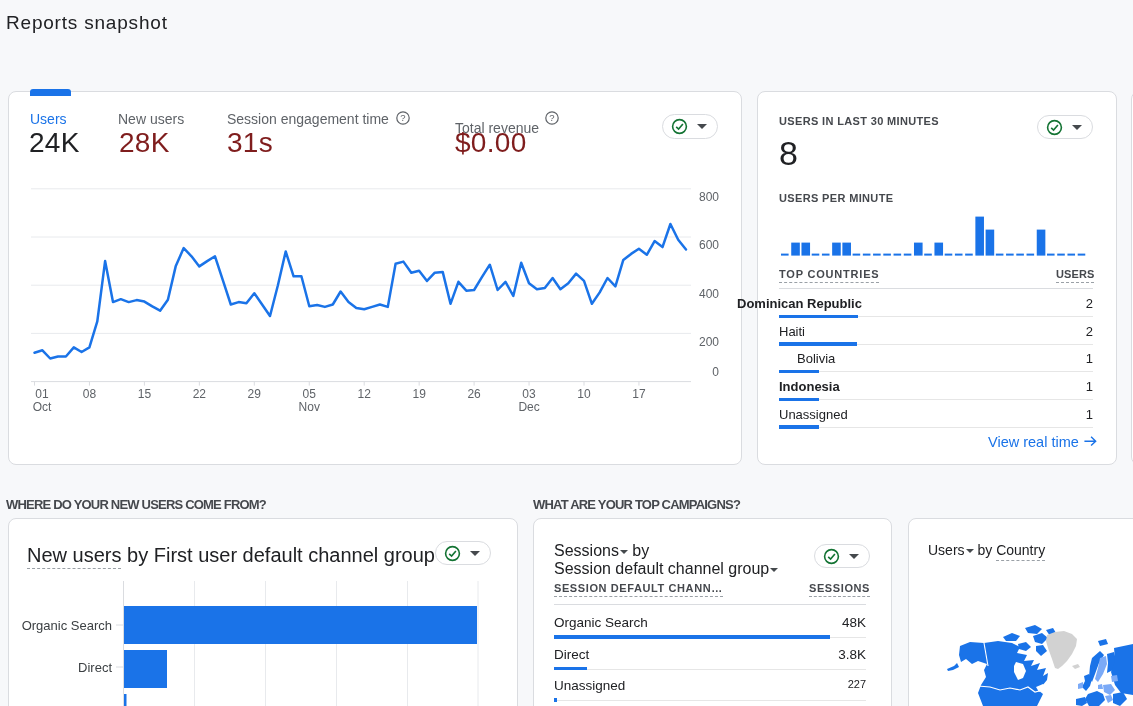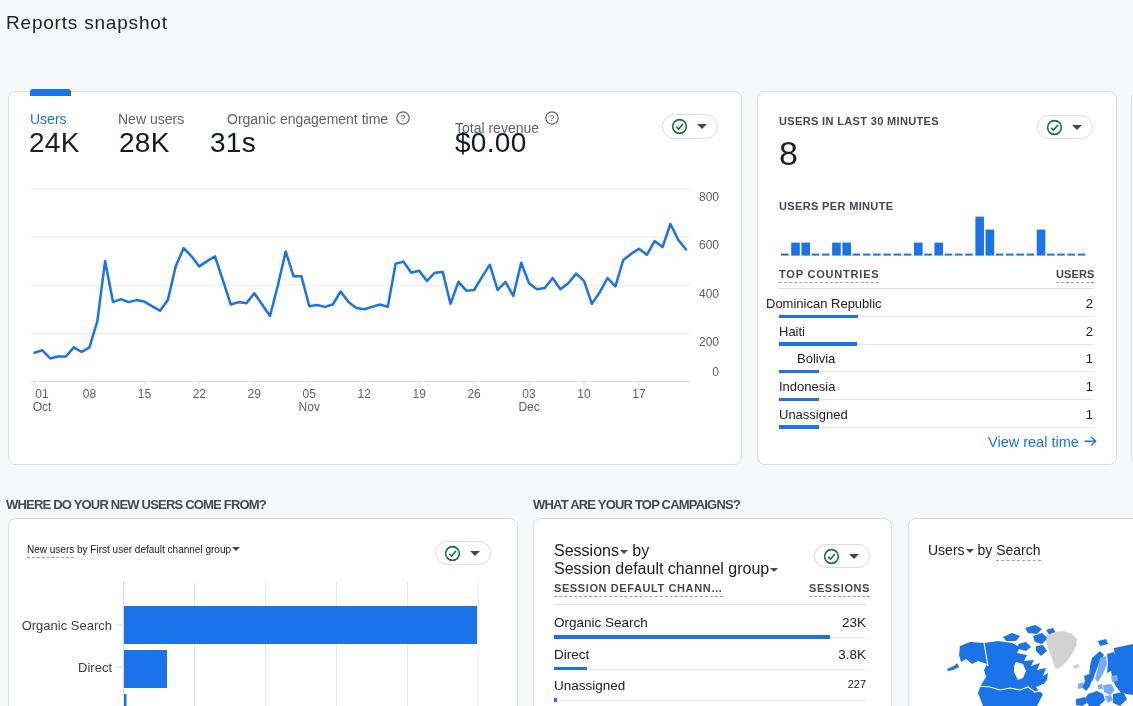--- a/index.html
+++ b/index.html
@@ -11,40 +11,40 @@
     background:#fff; display:flex; align-items:center; }
   .pill svg { margin-left:8px; }
   .caret { width:0; height:0; border-left:5px solid transparent; border-right:5px solid transparent;
     border-top:5px solid #45494d; margin-left:9px; }
   .caret-sm { display:inline-block; width:0; height:0; border-left:4px solid transparent;
     border-right:4px solid transparent; border-top:4px solid #45494d; margin-left:1px; vertical-align:2px; }
   .sechead { position:absolute; font-size:13px; font-weight:700; letter-spacing:-0.8px; color:#45484d; }
   .smallcap { font-size:11px; font-weight:700; letter-spacing:0.35px; color:#45484d; }
   .dashu { border-bottom:1px dashed #9aa0a6; padding-bottom:2px; }
   .mlabel { position:absolute; font-size:14px; color:#5f6368; }
-  .mvalue { position:absolute; font-size:28px; color:#0f172a; letter-spacing:0.3px; }
+  .mvalue { position:absolute; font-size:28px; color:#7f1d1d; letter-spacing:0.3px; }
   .row13 { font-size:13px; color:#202124; }
   .blue { color:#1a73e8; }
 </style>
 </head>
 <body>
 
 <div class="abs" style="left:6px; top:12px; font-size:19px; color:#202124; letter-spacing:0.8px;">Reports snapshot</div>
 
 <div class="card" style="left:8px; top:91px; width:734px; height:374px;"></div>
 <div class="abs" style="left:30px; top:89px; width:41px; height:6.5px; border-radius:3px 3px 0 0; background:#1a73e8;"></div>
 
 <div class="mlabel blue" style="left:30px; top:111px;">Users</div>
 <div class="mvalue" style="left:29px; top:127px; color:#202124;">24K</div>
 
 <div class="mlabel" style="left:118px; top:111px;">New users</div>
 <div class="mvalue" style="left:119px; top:127px;">28K</div>
 
-<div class="mlabel" style="left:227px; top:111px;">Organic engagement time</div>
-<div class="mvalue" style="left:210px; top:127px;">31s</div>
+<div class="mlabel" style="left:227px; top:111px;">Session engagement time</div>
+<div class="mvalue" style="left:227px; top:127px;">31s</div>
 
 <div class="mlabel" style="left:455px; top:120px;">Total revenue</div>
 <div class="mvalue" style="left:455px; top:127px;">$0.00</div>
 
 <svg class="abs" style="left:396px; top:111px;" width="14" height="14" viewBox="0 0 14 14">
   <circle cx="7" cy="7" r="6.2" fill="none" stroke="#5f6368" stroke-width="1.2"></circle>
   <text x="7" y="10.4" font-size="9.5" fill="#5f6368" text-anchor="middle" font-family="Liberation Sans">?</text>
 </svg>
 <svg class="abs" style="left:545px; top:111px;" width="14" height="14" viewBox="0 0 14 14">
   <circle cx="7" cy="7" r="6.2" fill="none" stroke="#5f6368" stroke-width="1.2"></circle>
@@ -99,21 +99,21 @@
       <line x1="630.95" x2="630.95" y1="290.6" y2="294.6" stroke="#dadce0"></line>
       <text x="630.95" y="307" text-anchor="middle" font-size="12" fill="#5f6368">17</text>
       <polyline points="26.5,261.7 34.4,259.3 42.2,267.5 50.0,265.5 57.9,265.5 65.8,256.4 73.6,261.0 81.4,256.4 89.3,230.4 97.1,170.1 105.0,211.1 112.8,208.2 120.7,211.1 128.6,209.1 136.4,210.6 144.3,215.4 152.1,219.7 159.9,208.7 167.8,174.9 175.7,157.1 183.5,165.3 191.3,175.4 199.2,170.1 207.0,165.3 214.9,189.4 222.8,213.5 230.6,211.1 238.4,212.3 246.3,202.2 254.1,213.5 262.0,225.0 269.9,194.2 277.7,160.5 285.6,185.3 293.4,185.3 301.3,215.2 309.1,214.0 316.9,215.9 324.8,213.5 332.6,200.5 340.5,211.1 348.3,217.1 356.2,218.3 364.1,215.9 371.9,213.5 379.8,215.9 387.6,172.8 395.4,170.6 403.3,181.7 411.1,179.7 419.0,189.9 426.8,181.7 434.7,180.9 442.5,212.8 450.4,190.8 458.3,199.7 466.1,199.0 473.9,186.2 481.8,173.7 489.6,199.0 497.5,190.8 505.3,205.0 513.2,171.8 521.0,192.3 528.9,198.3 536.8,196.9 544.6,187.0 552.4,198.3 560.3,192.3 568.1,182.6 576.0,189.9 583.9,212.8 591.7,201.4 599.5,187.0 607.4,195.4 615.3,168.9 623.1,162.9 630.9,157.8 638.8,163.8 646.6,150.1 654.5,156.1 662.4,133.0 670.2,148.7 678.0,158.5" fill="none" stroke="#1a73e8" stroke-width="2.5" stroke-linejoin="round" stroke-linecap="round"></polyline>
     </g>
 </svg>
 
 <div class="card" style="left:757px; top:91px; width:360px; height:374px;"></div>
 
 <div class="abs smallcap" style="left:779px; top:115px;">USERS IN LAST 30 MINUTES</div>
 <div class="abs" style="left:779px; top:134px; font-size:34px; color:#202124;">8</div>
-<div class="abs smallcap" style="left:779px; top:192px;margin-top:8px;">USERS PER MINUTE</div>
+<div class="abs smallcap" style="left:779px; top:192px;">USERS PER MINUTE</div>
 
 <div class="pill" style="left:1037px; top:115px; height:24px;">
   <svg width="17" height="17" viewBox="0 0 17 17">
     <circle cx="8.5" cy="8.5" r="6.9" fill="none" stroke="#137333" stroke-width="1.6"></circle>
     <path d="M5.2 8.8 L7.6 11.1 L11.9 6" fill="none" stroke="#137333" stroke-width="1.6"></path>
   </svg>
   <div class="caret"></div>
 </div>
 
 <svg class="abs" style="left:779px; top:210px;" width="312" height="48" viewBox="0 0 312 48" id="minutebars">
@@ -147,54 +147,54 @@
     <rect x="278.21000000000004" y="43.6" width="7.6" height="2" fill="#1a73e8"></rect>
     <rect x="288.44" y="43.6" width="7.6" height="2" fill="#1a73e8"></rect>
     <rect x="298.67" y="43.6" width="7.6" height="2" fill="#1a73e8"></rect>
   </svg>
 
 <div class="abs smallcap dashu" style="left:779px; top:268px; letter-spacing:0.8px;">TOP COUNTRIES</div>
 <div class="abs smallcap dashu" style="left:1056px; top:268px; letter-spacing:0.1px;">USERS</div>
 <div class="abs" style="left:779px; top:288px; width:314px; border-top:1px solid #dadce0;"></div>
 
 <div id="rt-rows">
-    <div class="abs row13" style="left: 766px; top: 296px;">Dominican Republic</div>
+    <div class="abs row13" style="left: 737px; top: 296px; font-weight: bold;">Dominican Republic</div>
     <div class="abs row13" style="left: 1043px; top: 296px; width: 50px; text-align: right;">2</div>
     <div class="abs" style="left: 779px; top: 316px; width: 314px; border-top: 1px solid rgb(230, 230, 230);"></div>
     <div class="abs" style="left: 779px; top: 314.5px; width: 79px; height: 3.5px; background: rgb(26, 115, 232);"></div>
     <div class="abs row13" style="left: 779px; top: 323.7px;">Haiti</div>
     <div class="abs row13" style="left: 1043px; top: 323.7px; width: 50px; text-align: right;">2</div>
     <div class="abs" style="left: 779px; top: 343.7px; width: 314px; border-top: 1px solid rgb(230, 230, 230);"></div>
     <div class="abs" style="left: 779px; top: 342.2px; width: 78px; height: 3.5px; background: rgb(26, 115, 232);"></div>
     <div class="abs row13" style="left: 779px; top: 351.4px; margin-left: 18px;">Bolivia</div>
     <div class="abs row13" style="left: 1043px; top: 351.4px; width: 50px; text-align: right;">1</div>
     <div class="abs" style="left: 779px; top: 371.4px; width: 314px; border-top: 1px solid rgb(230, 230, 230);"></div>
     <div class="abs" style="left: 779px; top: 369.9px; width: 40px; height: 3.5px; background: rgb(26, 115, 232);"></div>
-    <div class="abs row13" style="left: 779px; top: 379.1px;">Indonesia</div>
+    <div class="abs row13" style="left: 779px; top: 379.1px; font-weight: bold;">Indonesia</div>
     <div class="abs row13" style="left: 1043px; top: 379.1px; width: 50px; text-align: right;">1</div>
     <div class="abs" style="left: 779px; top: 399.1px; width: 314px; border-top: 1px solid rgb(230, 230, 230);"></div>
     <div class="abs" style="left: 779px; top: 397.6px; width: 40px; height: 3.5px; background: rgb(26, 115, 232);"></div>
     <div class="abs row13" style="left: 779px; top: 406.8px;">Unassigned</div>
     <div class="abs row13" style="left: 1043px; top: 406.8px; width: 50px; text-align: right;">1</div>
     <div class="abs" style="left: 779px; top: 426.8px; width: 314px; border-top: 1px solid rgb(230, 230, 230);"></div>
     <div class="abs" style="left: 779px; top: 425.3px; width: 40px; height: 3.5px; background: rgb(26, 115, 232);"></div>
   </div>
 
 <div class="abs" style="left:988px; top:434px; font-size:14.5px; color:#1a73e8;">View real time</div>
 <svg class="abs" style="left:1084px; top:436px;" width="15" height="12" viewBox="0 0 18 14">
   <path d="M0.5 6 H14 M8.5 0.8 L14 6 L8.5 11.2" fill="none" stroke="#1a73e8" stroke-width="1.7"></path>
 </svg>
 
 <div class="card" style="left:1131px; top:91px; width:40px; height:374px;"></div>
 
 <div class="sechead" style="left:6px; top:497px;">WHERE DO YOUR NEW USERS COME FROM?</div>
 <div class="sechead" style="left:533px; top:497px;">WHAT ARE YOUR TOP CAMPAIGNS?</div>
 
 <div class="card" style="left:8px; top:518px; width:510px; height:250px;"></div>
-<div class="abs" style="left:27px; top:544px; font-size:10px; color:#202124;"><span class="dashu">New users</span> by First user default channel group<span class="caret-sm"></span></div>
+<div class="abs" style="left:27px; top:544px; font-size:20px; color:#202124;"><span class="dashu">New users</span> by First user default channel group<span class="caret-sm"></span></div>
 <div class="pill" style="left:435px; top:541px; height:24px;">
   <svg width="17" height="17" viewBox="0 0 17 17">
     <circle cx="8.5" cy="8.5" r="6.9" fill="none" stroke="#137333" stroke-width="1.6"></circle>
     <path d="M5.2 8.8 L7.6 11.1 L11.9 6" fill="none" stroke="#137333" stroke-width="1.6"></path>
   </svg>
   <div class="caret"></div>
 </div>
 <svg class="abs" style="left:8px; top:518px;" width="510" height="188" viewBox="0 0 510 188" id="barchart">
     <line x1="115.5" x2="115.5" y1="63" y2="188" stroke="#dadce0"></line>
     <line x1="186.5" x2="186.5" y1="63" y2="188" stroke="#e8eaed"></line>
@@ -218,35 +218,35 @@
     <circle cx="8.5" cy="8.5" r="6.9" fill="none" stroke="#137333" stroke-width="1.6"></circle>
     <path d="M5.2 8.8 L7.6 11.1 L11.9 6" fill="none" stroke="#137333" stroke-width="1.6"></path>
   </svg>
   <div class="caret"></div>
 </div>
 <div class="abs smallcap dashu" style="left:554px; top:582px; letter-spacing:0.6px;">SESSION DEFAULT CHANN…</div>
 <div class="abs smallcap dashu" style="left:809px; top:582px; letter-spacing:0.6px;">SESSIONS</div>
 <div class="abs" style="left:554px; top:604px; width:312px; border-top:1px solid #dadce0;"></div>
 <div id="sess-rows">
     <div class="abs row13" style="left: 554px; top: 615px; font-size: 13.5px;">Organic Search</div>
-    <div class="abs row13" style="left: 816px; top: 615px; width: 50px; text-align: right; font-size: 13.5px;">23K</div>
+    <div class="abs row13" style="left: 816px; top: 615px; width: 50px; text-align: right; font-size: 13.5px;">48K</div>
     <div class="abs" style="left: 554px; top: 637px; width: 312px; border-top: 1px solid rgb(230, 230, 230);"></div>
     <div class="abs" style="left: 554px; top: 635px; width: 276px; height: 3.5px; background: rgb(26, 115, 232);"></div>
     <div class="abs row13" style="left: 554px; top: 646.5px; font-size: 13.5px;">Direct</div>
     <div class="abs row13" style="left: 816px; top: 646.5px; width: 50px; text-align: right; font-size: 13.5px;">3.8K</div>
     <div class="abs" style="left: 554px; top: 668.5px; width: 312px; border-top: 1px solid rgb(230, 230, 230);"></div>
     <div class="abs" style="left: 554px; top: 666.5px; width: 33px; height: 3.5px; background: rgb(26, 115, 232);"></div>
     <div class="abs row13" style="left: 554px; top: 678px; font-size: 13.5px;">Unassigned</div>
     <div class="abs row13" style="left: 816px; top: 678px; width: 50px; text-align: right; font-size: 11px;">227</div>
     <div class="abs" style="left: 554px; top: 700px; width: 312px; border-top: 1px solid rgb(230, 230, 230);"></div>
     <div class="abs" style="left: 554px; top: 698px; width: 3px; height: 3.5px; background: rgb(26, 115, 232);"></div>
   </div>
 
 <div class="card" style="left:908px; top:518px; width:360px; height:250px;"></div>
-<div class="abs" style="left:928px; top:542px; font-size:14px; color:#202124;">Users<span class="caret-sm"></span> by <span class="dashu">Search</span></div>
+<div class="abs" style="left:928px; top:542px; font-size:14px; color:#202124;">Users<span class="caret-sm"></span> by <span class="dashu">Country</span></div>
 <svg class="abs" style="left:908px; top:600px;" width="225" height="106" viewBox="0 0 225 106" id="worldmap">
     <polygon points="52,46 62,42 76,43 90,41 104,43 112,47 109,53 119,55 116,61 126,60 123,66 132,63 129,70 138,68 135,76 140,73 139,80 134,86 130,90 135,94 132,100 129,106 75,106 70,93 73,85 78,77 76,70 79,64 70,61 64,64 58,59 53,62 51,55" fill="#1a73e8"></polygon>
     <polygon points="49,63 51,67 45,70 40,71 39,69 46,66" fill="#1a73e8"></polygon>
     <polyline points="76,43 80,66" fill="none" stroke="#ffffff" stroke-width="1.1"></polyline>
     <polyline points="70,86 82,87 92,90 102,88 112,90 120,87 127,92 135,90" fill="none" stroke="#ffffff" stroke-width="1.2"></polyline>
     <polygon points="108,62 115,64 118,71 115,78 110,80 106,72 106,66" fill="#ffffff"></polygon>
     <polygon points="128,87 135,84 138,87 131,92" fill="#ffffff"></polygon>
     <polygon points="95,37 104,33 112,36 108,41 98,41" fill="#1a73e8"></polygon>
     <polygon points="117,28 127,25 134,29 129,34 120,33" fill="#1a73e8"></polygon>
     <polygon points="110,44 118,42 123,47 118,51 111,49" fill="#1a73e8"></polygon>

